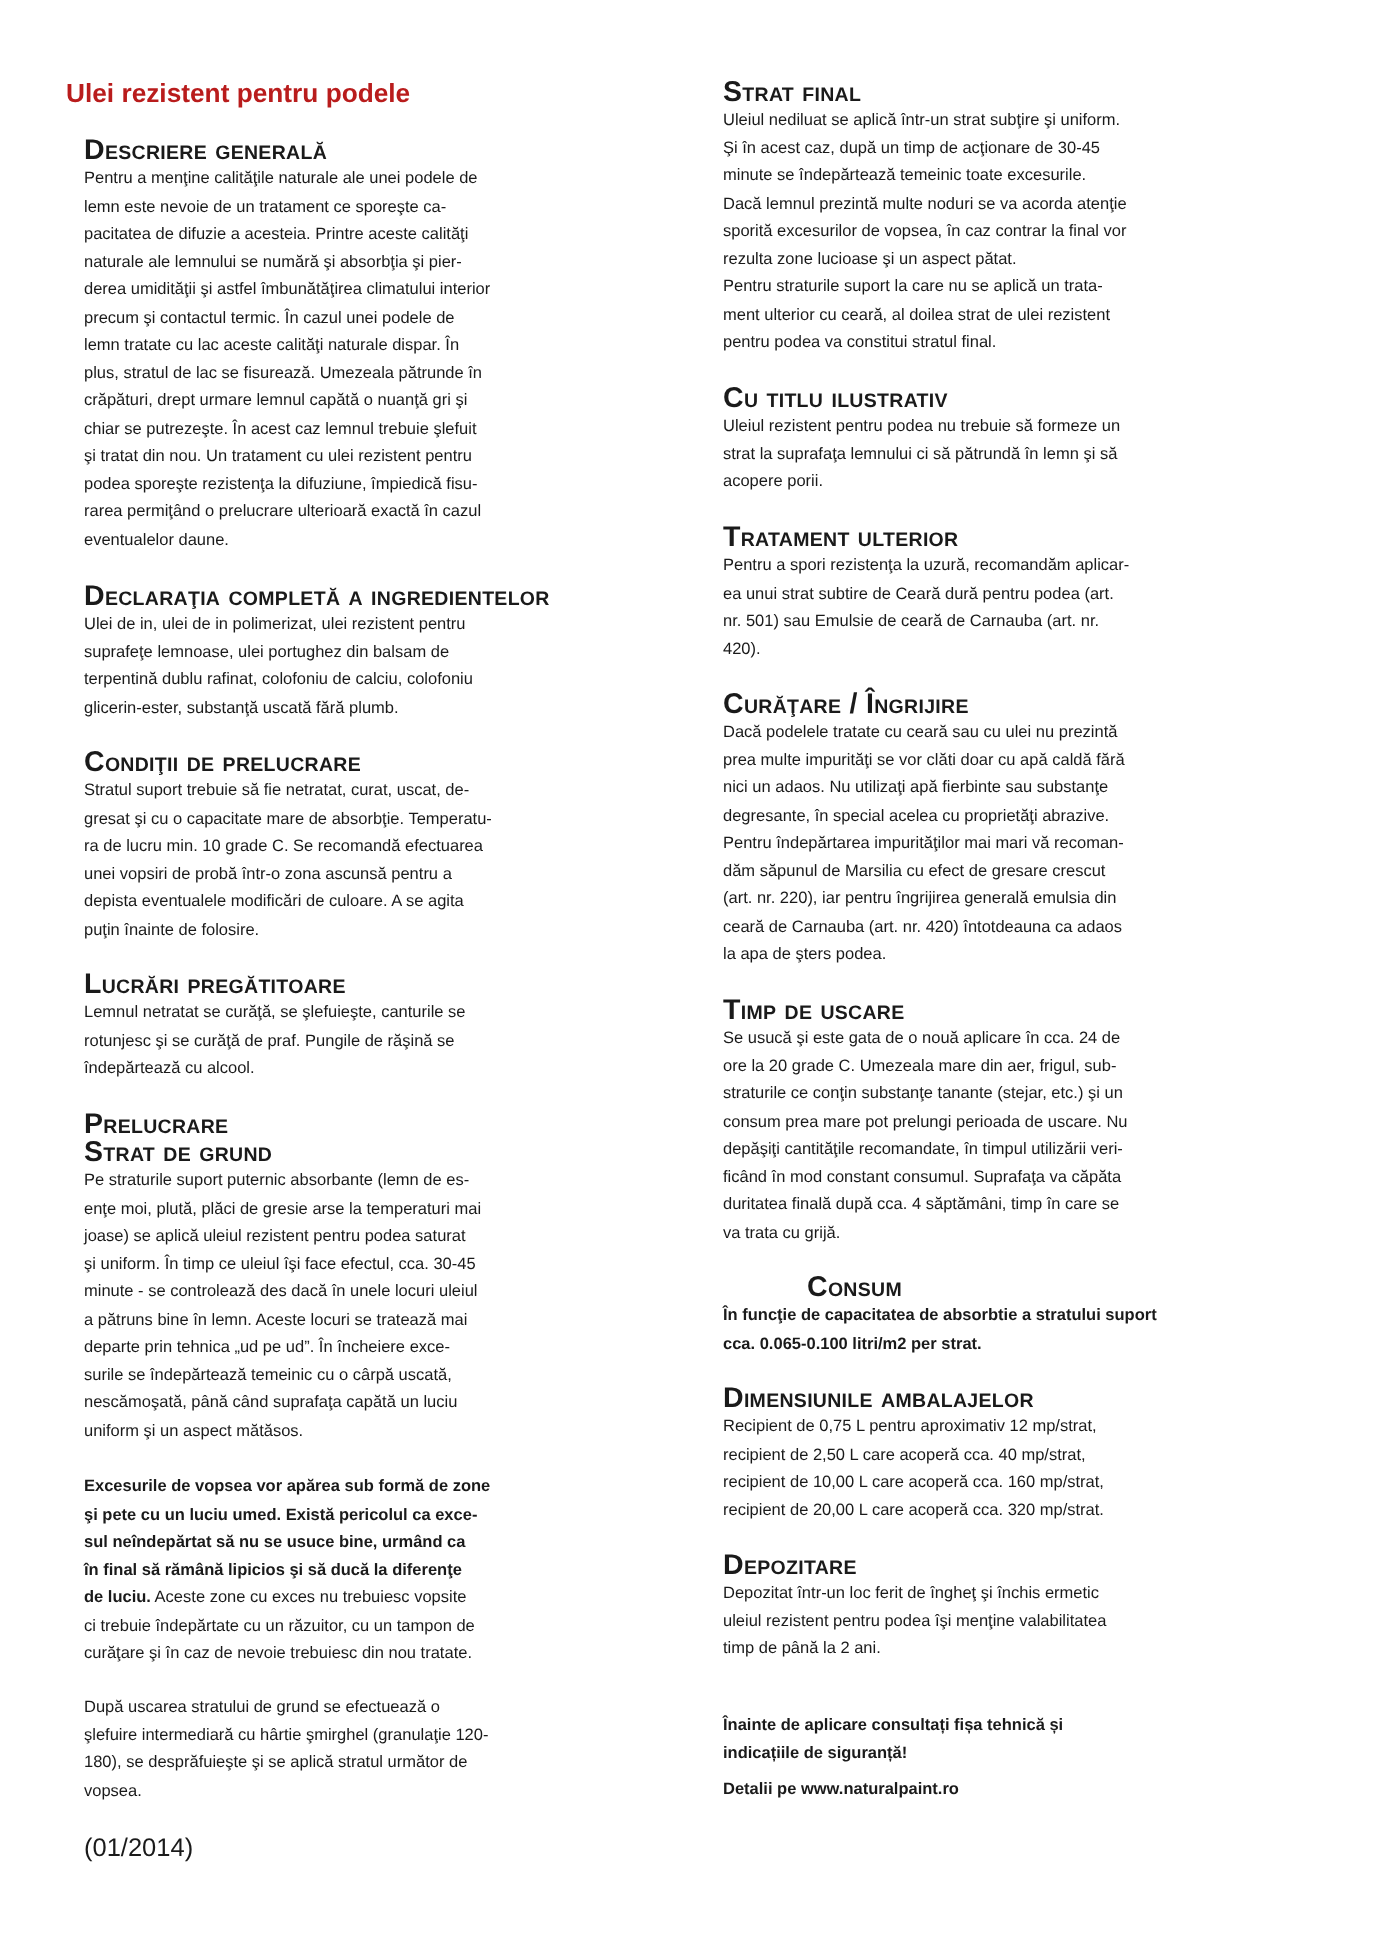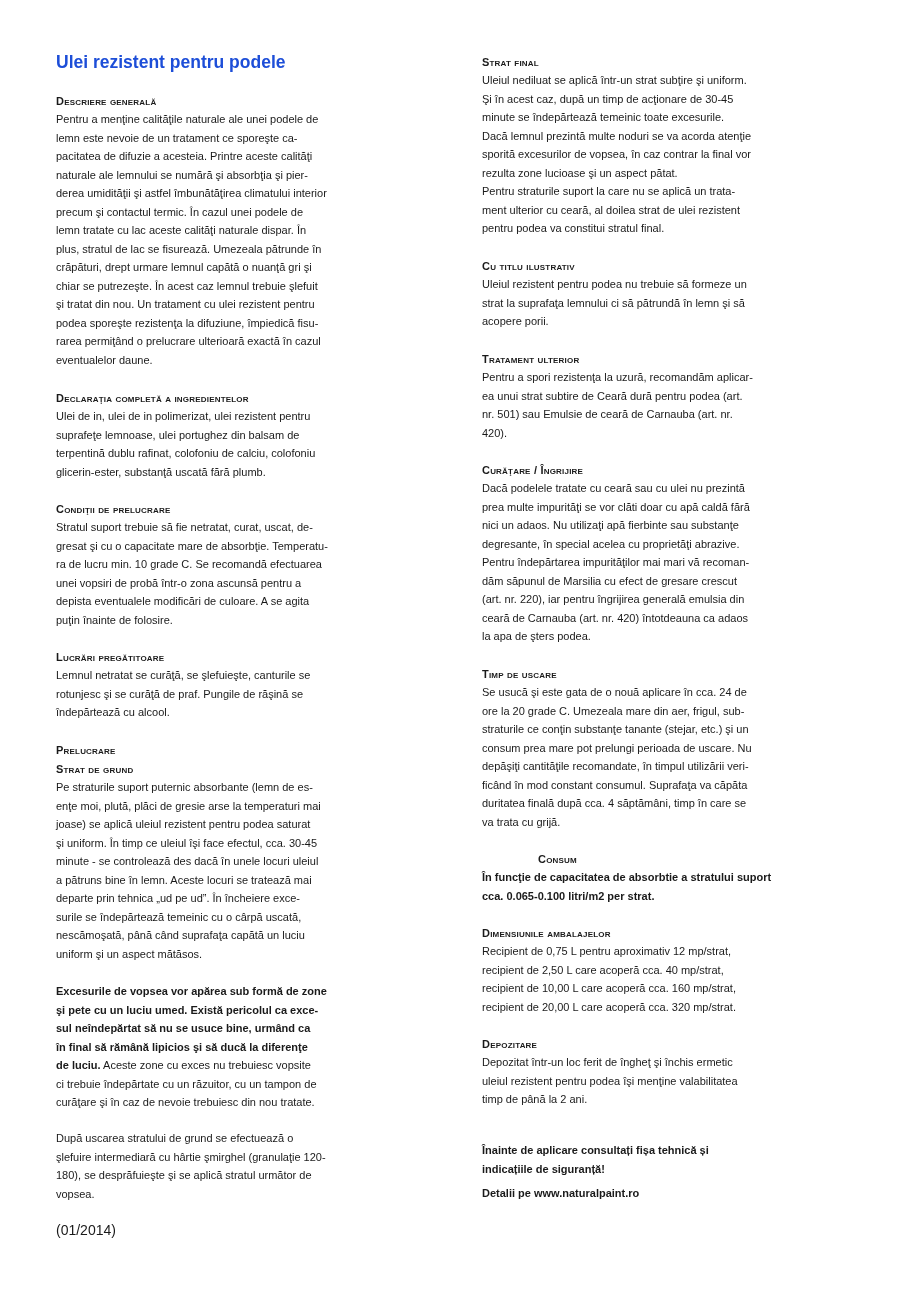--- a/index.html
+++ b/index.html
@@ -1,31 +1,31 @@
 <!DOCTYPE html>
 <html><head>
 <meta charset="utf-8">
 <style>
   html, body { margin: 0; padding: 0; background: #ffffff; }
   body {
     width: 920px; height: 1301px; position: relative; overflow: hidden;
     font-family: "Liberation Sans", sans-serif; color: #1a1a1a;
   }
   .title {
-    position: absolute; left: 56px; top: 52px;
-    font-size: 17.5px; font-weight: bold; color: #1d4ed8; white-space: nowrap;
+    position: absolute; left: 44px; top: 52px;
+    font-size: 17.5px; font-weight: bold; color: #b91c1c; white-space: nowrap;
   }
   .heading {
     position: absolute; font-weight: bold; font-variant: small-caps;
-    font-size: 11px; letter-spacing: 0.2px; white-space: nowrap; line-height: 18px;
+    font-size: 19px; letter-spacing: 0.2px; white-space: nowrap; line-height: 18px;
   }
   .para { position: absolute; font-size: 11px; line-height: 18.5px; }
   .para .ln { display: block; white-space: nowrap; }
   .bold { font-weight: bold; }
-  .small { position: absolute; font-size: 14px; white-space: nowrap; text-align: center; }
+  .small { position: absolute; font-size: 17px; white-space: nowrap; text-align: center; }
 </style>
 </head>
 <body>
 
 <div>
 
   <div class="title">Ulei rezistent pentru podele</div>
 
   <div class="heading" style="left:56px; top:92px;">Descriere generală</div>
   <div class="para" style="left:56px; top:110px;">

